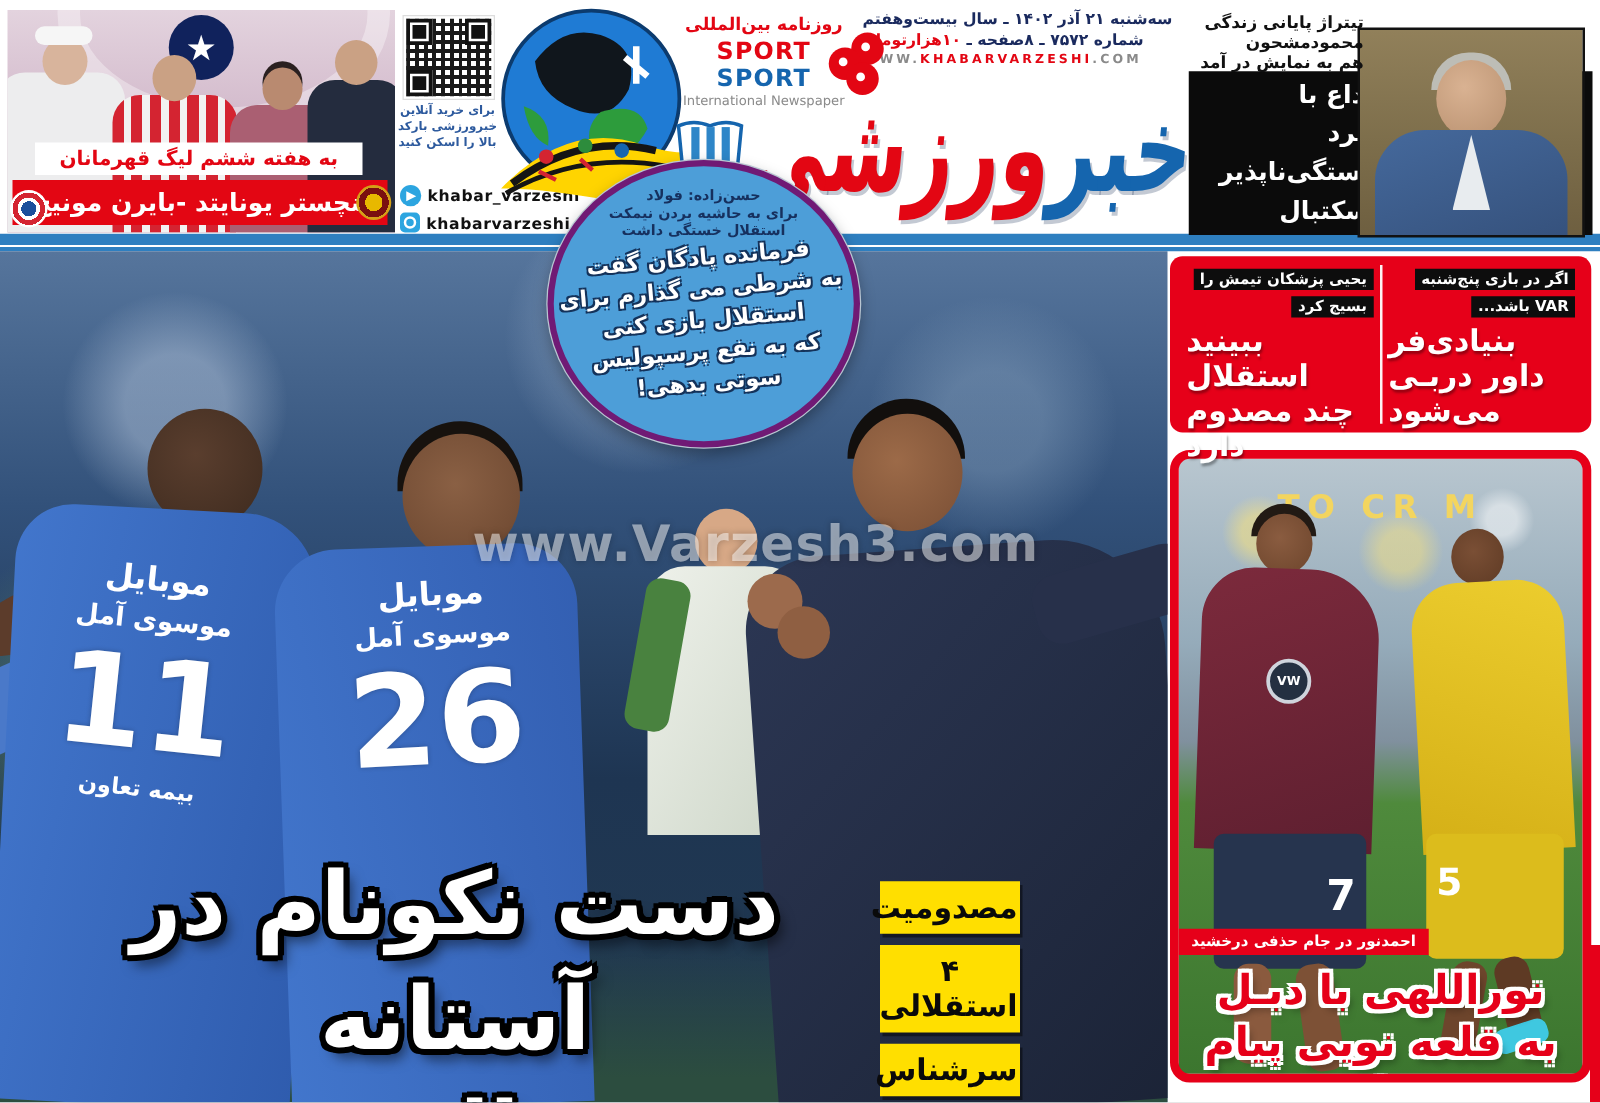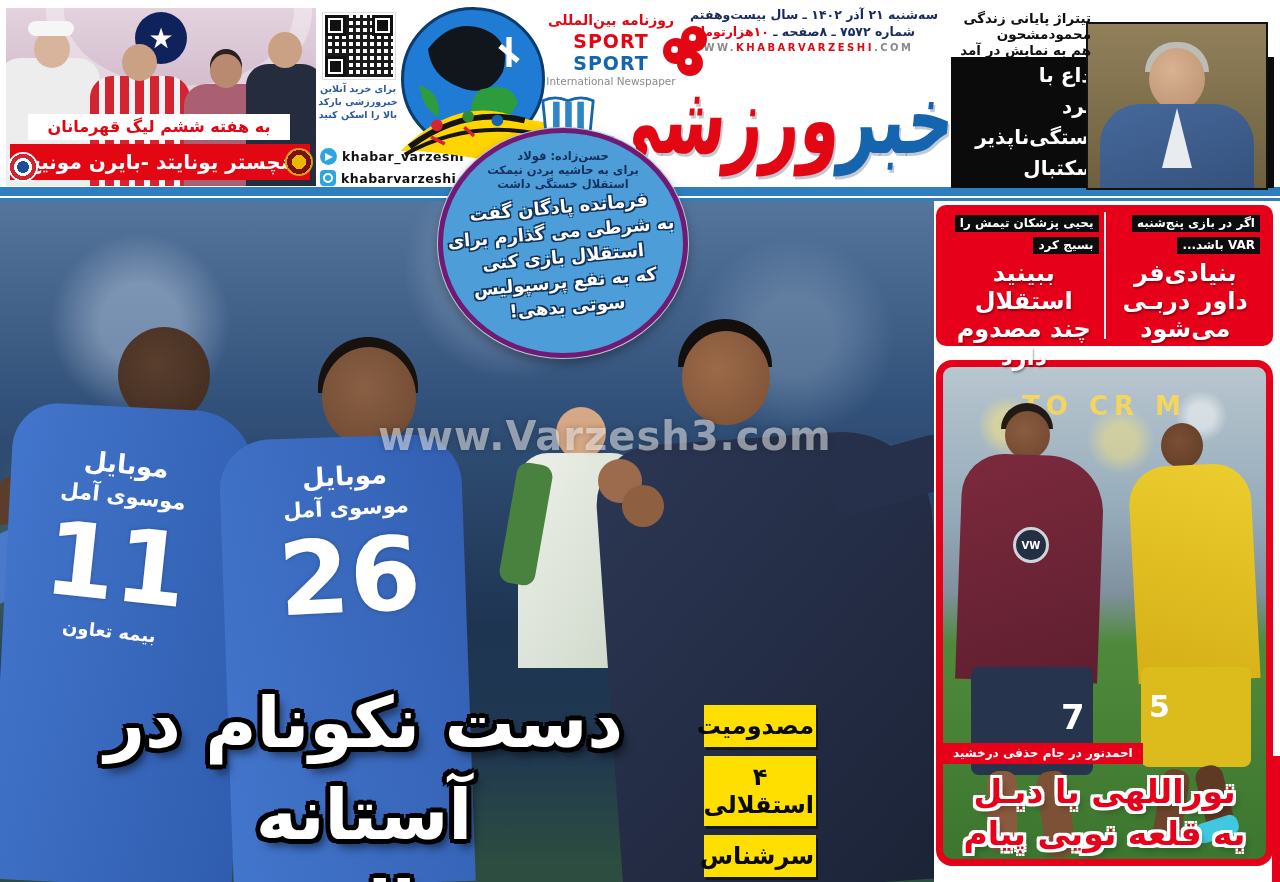--- a/index.html
+++ b/index.html
@@ -82,21 +82,21 @@
     background:linear-gradient(180deg,#2e7fc0 0 9px,#fff 9px 11px,#2e7fc0 11px 14px);}
 
   
   .derby{left:936px;top:205px;width:337px;height:141px;background:#e60019;border-radius:10px;
     display:flex;direction:rtl;padding:7px 8px;box-sizing:border-box;z-index:5;}
   .d-item{flex:1;padding:0 5px;}
   .d-item.second{border-right:2px solid rgba(255,255,255,.95);}
   .d-kick{direction:rtl;text-align:right;}
   .d-kick span{display:inline-block;background:#0d0d0d;color:#fff;font-size:12px;font-weight:bold;
     padding:1px 5px;margin-bottom:2px;line-height:15px;}
-  .d-title{color:#fff;font-size:24px;font-weight:bold;text-align:center;line-height:28px;
+  .d-title{color:#fff;font-size:24px;font-weight:bold;text-align:left;line-height:28px;
     margin-top:3px;text-shadow:1px 2px 2px rgba(0,0,0,.35);direction:rtl;}
 
   
   .bubble{left:438px;top:128px;width:240px;height:220px;border-radius:50%;background:#4d9ed8;
     border:5px solid #701a75;box-shadow:0 0 0 1px #b9c6d2,0 5px 12px rgba(0,0,0,.35);
     z-index:6;text-align:center;direction:rtl;overflow:hidden;}
   .bub-kick{margin-top:16px;font-size:11.5px;font-weight:bold;color:#16305e;line-height:14px;}
   .bub-quote{margin-top:3px;font-weight:bold;font-size:18px;color:#fff;line-height:25px;
     transform:rotate(-5deg);
     text-shadow:1.5px 1.5px 0 #14325a,-1.5px -1.5px 0 #14325a,1.5px -1.5px 0 #14325a,-1.5px 1.5px 0 #14325a;}

